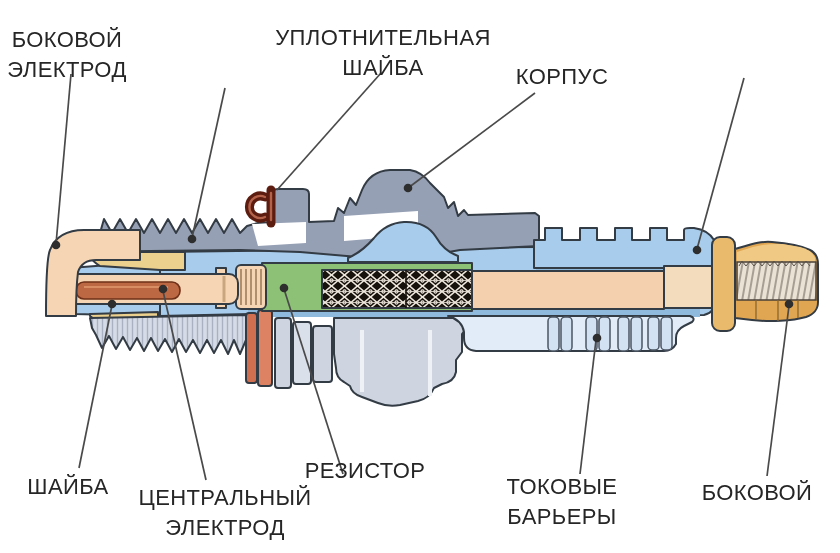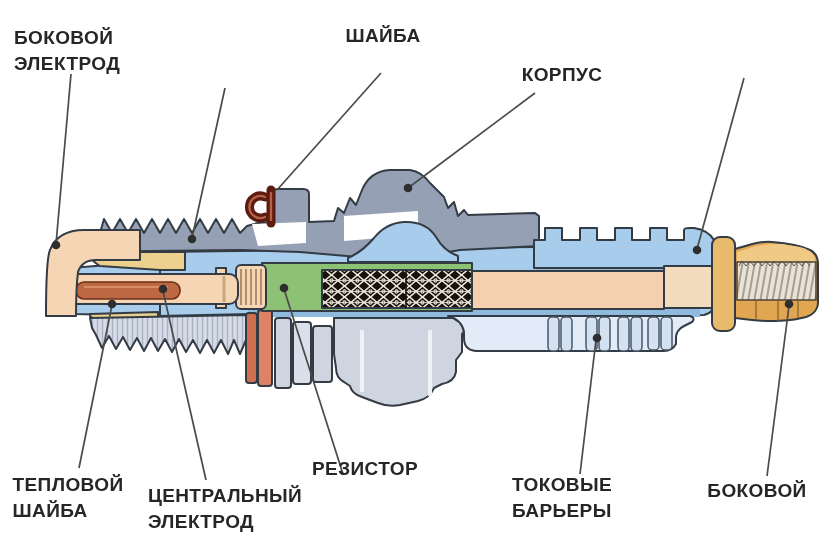--- a/index.html
+++ b/index.html
@@ -1,21 +1,21 @@
 <!DOCTYPE html>
 <html style="--label-text: #262626; --leader-line: #4a4a4a; --insulator-blue: #a8cdec; --insulator-shade: #8fb9dd; --insulator-pale: #e1ecf8; --rib-blue: #d2e2f3; --housing-gray: #96a0b4; --metal-light: #ced5e1; --metal-lighter: #dae0ea; --electrode-beige: #f5d5b3; --copper: #bc6843; --resistor-green: #8dc276; --core-peach: #f5d0af; --core-peach-light: #f3dcbe; --contact-gold: #e0a651; --contact-gold-light: #eaba6c; --seal-yellow: #ecd08d; --washer-maroon: #5c1d10; --washer-inner: #b4624a;"><head>
 <meta charset="utf-8">
 <style>
   html,body{margin:0;padding:0;background:#fff;}
   body{width:840px;height:553px;position:relative;overflow:hidden;
        font-family:"Liberation Sans",sans-serif;}
   .stage{position:absolute;inset:0;width:840px;height:553px;}
   svg.plug{position:absolute;left:0;top:0;}
-  .lbl{position:absolute;transform:translateX(-50%);
-       font-weight:bold;font-size:19px;line-height:1.38;letter-spacing:.4px;
+  .lbl{position:absolute;transform:translateX(-50%);text-align:center;
+       font-weight:normal;font-size:22px;line-height:1.38;letter-spacing:.4px;
        color:var(--label-text,#262626);white-space:nowrap;}
   .lbl span{display:block;}
   #lbl-side{left:67px;top:25px}
   #lbl-threaded{left:219px;top:44px}
   #lbl-washer{left:383px;top:23px}
   #lbl-housing{left:562px;top:62px}
   #lbl-insulator{left:747px;top:50px}
   #lbl-heatcone{left:68px;top:472px}
   #lbl-central{left:225px;top:483px}
   #lbl-resistor{left:365px;top:456px}
@@ -203,27 +203,27 @@
     </g>
   </svg>
 
   <div class="lbl" id="lbl-side">
     <span>БОКОВОЙ</span>
       <span>ЭЛЕКТРОД</span>
   </div>
   <div class="lbl" id="lbl-threaded">
   </div>
   <div class="lbl" id="lbl-washer">
+    <span>УПЛОТНИТЕЛЬНАЯ</span>
       <span>ШАЙБА</span>
   </div>
   <div class="lbl" id="lbl-housing">
     <span>КОРПУС</span>
   </div>
   <div class="lbl" id="lbl-heatcone">
-    <span>ТЕПЛОВОЙ</span>
       <span>ШАЙБА</span>
   </div>
   <div class="lbl" id="lbl-central">
     <span>ЦЕНТРАЛЬНЫЙ</span>
       <span>ЭЛЕКТРОД</span>
   </div>
   <div class="lbl" id="lbl-resistor">
     <span>РЕЗИСТОР</span>
   </div>
   <div class="lbl" id="lbl-barriers">

